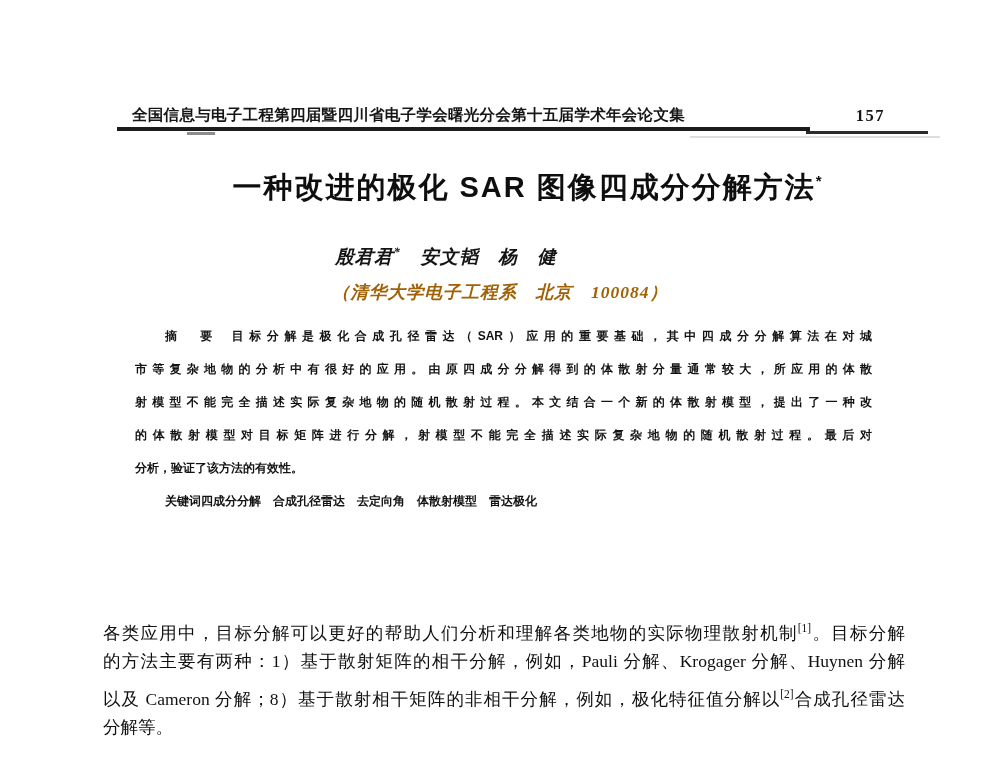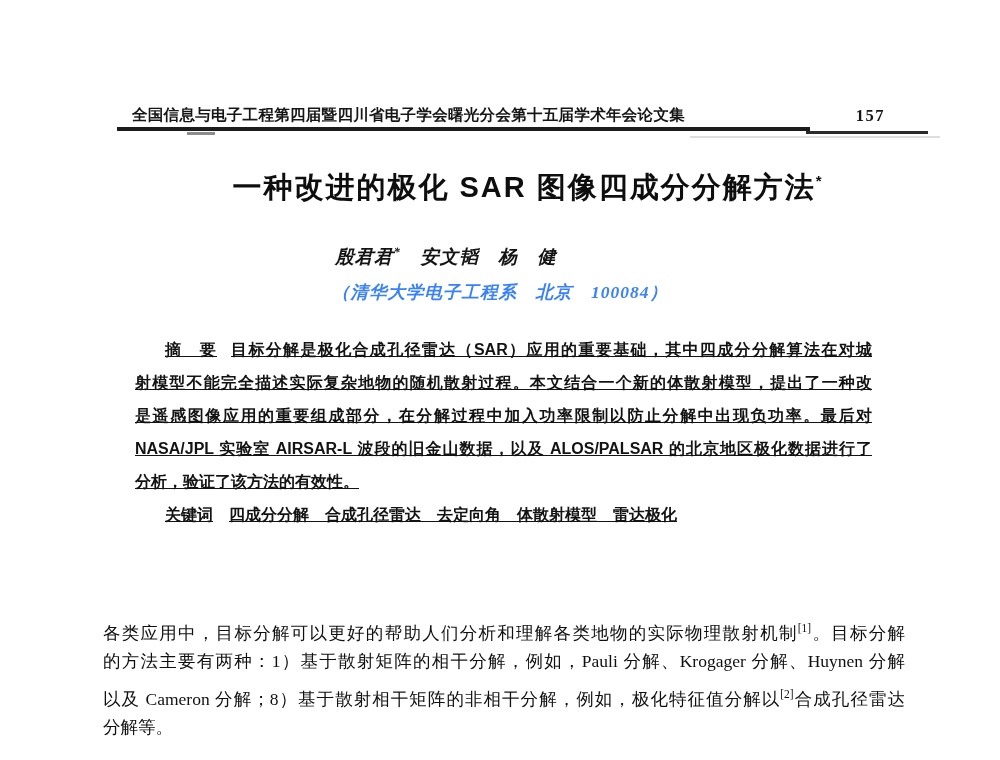--- a/index.html
+++ b/index.html
@@ -38,33 +38,33 @@
   .authors {
     position:absolute; left:0; top:244px; width:892px; text-align:center;
     font-family:"Liberation Serif", serif; font-style:italic; font-weight:600;
     font-size:18.5px; letter-spacing:1px; color:#141414; white-space:nowrap;
   }
   .authors sup { font-size:12px; }
 
   .affiliation {
     position:absolute; left:0; top:280px; width:1000px; text-align:center;
     font-family:"Liberation Serif", serif; font-style:italic; font-weight:600;
-    font-size:17.5px; letter-spacing:1px; color:#3b82f6; white-space:nowrap;
+    font-size:17.5px; letter-spacing:1px; color:#a16207; white-space:nowrap;
   }
 
   
   .abstract {
-    position:absolute; left:135px; top:333px; width:737px;
-    font-size:16px; font-weight:600; color:#131313;text-decoration:underline;
+    position:absolute; left:135px; top:320px; width:737px;
+    font-size:12px; font-weight:600; color:#131313;
   }
   .abs-line { height:33px; line-height:33px; }
   .fill { text-align:justify; text-align-last:justify; }
   .indent2 { text-indent:30px; }
   .abs-label { font-weight:700; margin-right:14px; }
-  .kw-label  { font-weight:700; margin-right:16px; }
+  .kw-label  { font-weight:700; margin-right:0; }
   .kw { font-weight:700; }
 
   
   .bodytext {
     position:absolute; left:103px; top:612px; width:802px;
     font-family:"Liberation Serif", serif; font-size:17.5px; color:#101010;
   }
   .b-line { height:33px; line-height:33px; }
   .indent { text-indent:34px; }
   sup.ref { font-size:11.5px; }
@@ -84,23 +84,23 @@
   <div class="artifact a2"></div>
 
   <h1 class="title"><span>一种改进的极化 SAR 图像四成分分解方法</span><sup>*</sup></h1>
 
   <div class="authors"><span>殷君君</span><sup>*</sup><span>　安文韬　杨　健</span></div>
 
   <div class="affiliation">（清华大学电子工程系　北京　100084）</div>
 
   <div class="abstract">
     <div class="abs-line fill indent2"><span class="abs-label">摘　要</span><span>目标分解是极化合成孔径雷达（SAR）应用的重要基础，其中四成分分解算法在对城</span></div>
+    <div class="abs-line fill">市等复杂地物的分析中有很好的应用。由原四成分分解得到的体散射分量通常较大，所应用的体散</div>
     <div class="abs-line fill">射模型不能完全描述实际复杂地物的随机散射过程。本文结合一个新的体散射模型，提出了一种改</div>
-    <div class="abs-line fill">是遥感图像应用的重要组成部分，在分解过程中加入功率限制以防止分解中出现负功率。最后对</div>
-    <div class="abs-line fill">NASA/JPL 实验室 AIRSAR-L 波段的旧金山数据，以及 ALOS/PALSAR 的北京地区极化数据进行了</div>
+    <div class="abs-line fill">的体散射模型对目标矩阵进行分解，射模型不能完全描述实际复杂地物的随机散射过程。最后对</div>
     <div class="abs-line">分析，验证了该方法的有效性。</div>
     <div class="abs-line kw indent2"><span class="kw-label">关键词</span><span>四成分分解　合成孔径雷达　去定向角　体散射模型　雷达极化</span></div>
   </div>
 
   <div class="bodytext">
     <div class="b-line fill"><span>各类应用中，目标分解可以更好的帮助人们分析和理解各类地物的实际物理散射机制</span><sup class="ref">[1]</sup><span>。目标分解</span></div>
     <div class="b-line fill">的方法主要有两种：1）基于散射矩阵的相干分解，例如，Pauli 分解、Krogager 分解、Huynen 分解</div>
     <div class="b-line fill"><span>以及 Cameron 分解；8）基于散射相干矩阵的非相干分解，例如，极化特征值分解以</span><sup class="ref">[2]</sup><span>合成孔径雷达</span></div>
     <div class="b-line">分解等。</div>
   </div>

